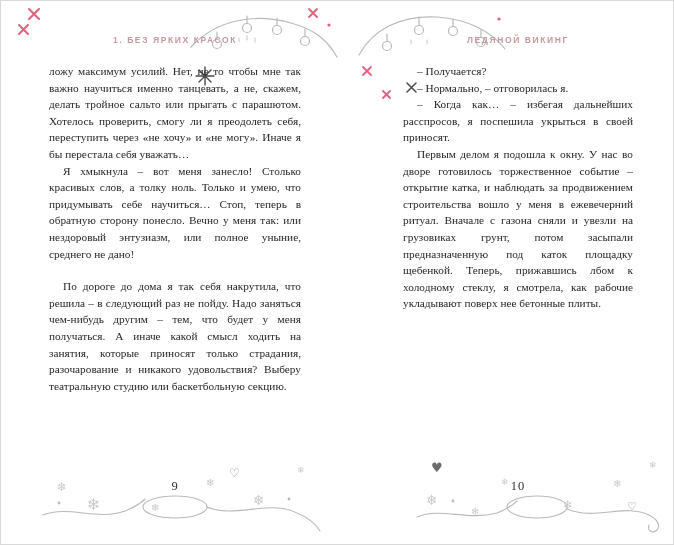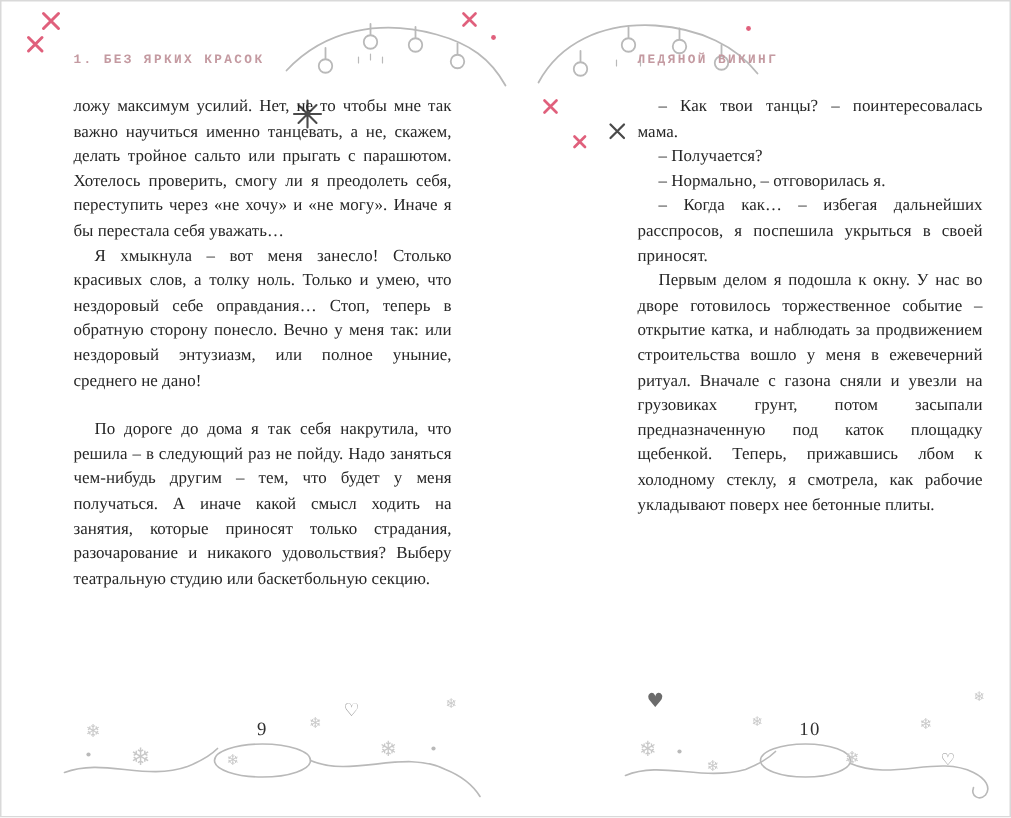--- a/index.html
+++ b/index.html
@@ -11,33 +11,33 @@
     --heart:#8f8f8f;
   }
   html,body{margin:0;padding:0;background:#fff;}
   .spread{
     position:relative;width:674px;height:545px;background:#ffffff;
     border:1px solid #d9d9d9;box-sizing:border-box;overflow:hidden;
     font-family:"Liberation Serif","DejaVu Serif",serif;color:var(--ink);
   }
   .page{position:absolute;top:0;}
   .page .running-head{
-    position:absolute;top:34px;left:0;right:0;text-align:left;
+    position:absolute;top:34px;left:0;right:0;text-align:center;
     font-size:8.5px;letter-spacing:1.6px;color:var(--header);
-    font-family:Liberation Mono, monospace;font-weight:bold;
+    font-family:Liberation Sans, sans-serif;font-weight:bold;
   }
   .page .body{
     position:absolute;top:62px;left:0;right:0;
     font-size:11.3px;line-height:16.6px;text-align:justify;
   }
   .page .body p{margin:0;text-indent:14px;}
   .page .body p.noindent{text-indent:0;}
   .page .body p.gap{margin-top:16px;}
   .page-left{left:48px;width:252px;height:100%;}
-  .page-right{left:424px;width:230px;height:100%;}
+  .page-right{left:402px;width:230px;height:100%;}
   .pagenum{
     position:absolute;top:478px;left:0;right:0;text-align:center;
     font-size:12.5px;color:#2f2f2f;letter-spacing:1px;
   }
   .deco{position:absolute;pointer-events:none;}
   .glyph{position:absolute;line-height:1;font-family:"DejaVu Sans",sans-serif;}
   .snow{color:var(--snow);}
   .heart-outline{color:var(--heart);}
   .heart-filled{color:#6b6b6b;}
   svg.deco{stroke-linecap:round;}
@@ -132,30 +132,29 @@
   <span class="glyph snow" style="left:500px;top:477px;font-size:9px;">❄</span>
   <span class="glyph snow" style="left:562px;top:498px;font-size:12px;">❄</span>
   <span class="glyph snow" style="left:612px;top:478px;font-size:10px;">❄</span>
   <span class="glyph snow" style="left:648px;top:460px;font-size:9px;">❄</span>
   <span class="glyph heart-outline" style="left:626px;top:500px;font-size:11px;">♡</span>
 
   <div class="page page-left">
     <div class="running-head">1. БЕЗ ЯРКИХ КРАСОК</div>
     <div class="body">
       <p class="noindent">ложу максимум усилий. Нет, не то чтобы мне так важно научиться именно танцевать, а не, скажем, делать тройное сальто или прыгать с парашютом. Хотелось проверить, смогу ли я преодолеть себя, переступить через «не хочу» и «не могу». Иначе я бы перестала себя уважать…</p>
-      <p>Я хмыкнула – вот меня занесло! Столько красивых слов, а толку ноль. Только и умею, что нездоровый себе оправдания… Стоп, теперь в обратную сторону понесло. Вечно у меня так: или нездоровый энтузиазм, или полное уныние, среднего не дано!</p>
+      <p>Я хмыкнула – вот меня занесло! Столько красивых слов, а толку ноль. Только и умею, что придумывать себе научиться… Стоп, теперь в обратную сторону понесло. Вечно у меня так: или нездоровый энтузиазм, или полное уныние, среднего не дано!</p>
       <p class="gap">По дороге до дома я так себя накрутила, что решила – в следующий раз не пойду. Надо заняться чем-нибудь другим – тем, что будет у меня получаться. А иначе какой смысл ходить на занятия, которые приносят только страдания, разочарование и никакого удовольствия? Выберу театральную студию или баскетбольную секцию.</p>
     </div>
     <div class="pagenum">9</div>
   </div>
 
   <div class="page page-right">
     <div class="running-head">ЛЕДЯНОЙ ВИКИНГ</div>
     <div class="body">
-      <p>– Как твои танцы? – поинтересовалась мама.</p>
       <p>– Получается?</p>
       <p>– Нормально, – отговорилась я.</p>
       <p>– Когда как… – избегая дальнейших расспросов, я поспешила укрыться в своей приносят.</p>
       <p>Первым делом я подошла к окну. У нас во дворе готовилось торжественное событие – открытие катка, и наблюдать за продвижением строительства вошло у меня в ежевечерний ритуал. Вначале с газона сняли и увезли на грузовиках грунт, потом засыпали предназначенную под каток площадку щебенкой. Теперь, прижавшись лбом к холодному стеклу, я смотрела, как рабочие укладывают поверх нее бетонные плиты.</p>
     </div>
     <div class="pagenum">10</div>
   </div>
 
 </div>
 

